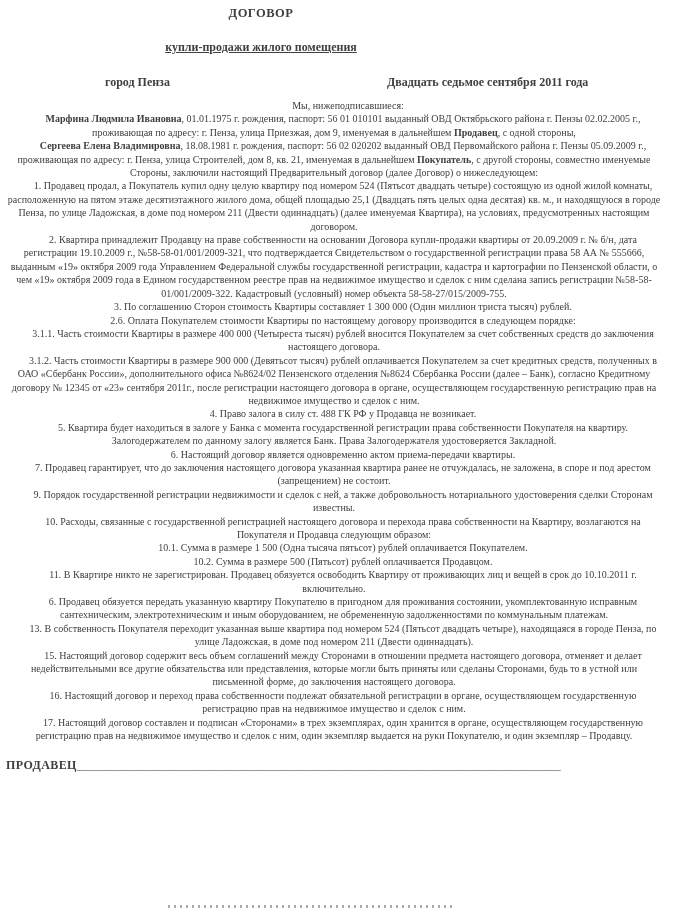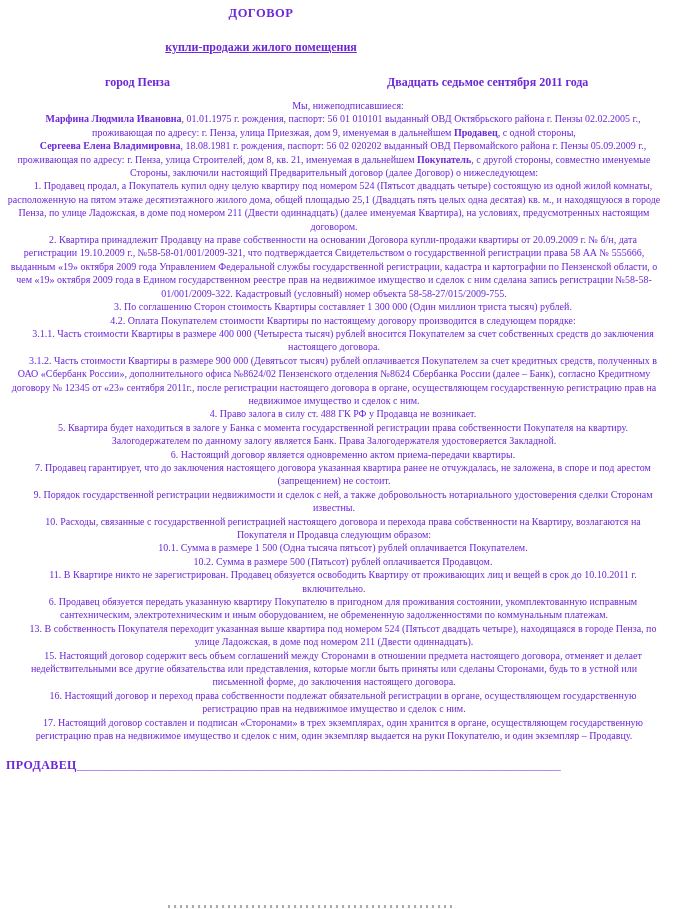--- a/index.html
+++ b/index.html
@@ -3,21 +3,21 @@
 <meta charset="utf-8">
 <style>
   * { box-sizing: border-box; }
   html, body { margin: 0; padding: 0; background: #ffffff; }
   .page {
     position: relative;
     width: 700px;
     height: 909px;
     background: #ffffff;
     overflow: hidden;
-    color: #6d28d9;
+    color: #404040;
     font-family: "Liberation Serif", "DejaVu Serif", serif;
   }
   .doc-title {
     margin: 6px 0 0 6px;
     width: 510px;
     text-align: center;
     font-weight: bold;
     font-size: 12.5px;
     line-height: 14px;
     letter-spacing: 0.5px;
@@ -81,21 +81,21 @@
     <span class="date">Двадцать седьмое сентября 2011 года</span>
   </div>
 
   <div class="doc-body">
       <p class="para intro"><span>Мы, нижеподписавшиеся:</span></p>
       <p class="para"><b>Марфина Людмила Ивановна</b><span>, 01.01.1975 г. рождения, паспорт: 56 01 010101 выданный ОВД Октябрьского района г. Пензы 02.02.2005 г., проживающая по адресу: г. Пенза, улица Приезжая, дом 9, именуемая в дальнейшем </span><b>Продавец</b><span>, с одной стороны,</span></p>
       <p class="para"><b>Сергеева Елена Владимировна</b><span>, 18.08.1981 г.  рождения, паспорт: 56 02 020202 выданный ОВД Первомайского района г. Пензы 05.09.2009 г., проживающая по адресу: г. Пенза, улица Строителей, дом 8, кв. 21, именуемая в дальнейшем </span><b>Покупатель</b><span>, с другой стороны, совместно именуемые Стороны, заключили настоящий Предварительный договор (далее Договор) о нижеследующем:</span></p>
       <p class="para"><span>1. Продавец продал, а Покупатель купил одну целую квартиру под номером 524 (Пятьсот двадцать четыре) состоящую из одной жилой комнаты, расположенную на пятом этаже десятиэтажного жилого дома, общей площадью 25,1 (Двадцать пять целых одна десятая) кв. м., и находящуюся в городе Пенза, по улице Ладожская, в доме под номером 211 (Двести одиннадцать) (далее именуемая Квартира), на условиях, предусмотренных настоящим договором.</span></p>
       <p class="para"><span>2. Квартира принадлежит Продавцу на праве собственности на основании Договора купли-продажи квартиры от 20.09.2009 г.  № б/н, дата регистрации 19.10.2009 г., №58-58-01/001/2009-321, что подтверждается Свидетельством о государственной регистрации права 58 АА № 555666, выданным «19» октября 2009 года Управлением Федеральной службы государственной регистрации, кадастра и картографии по Пензенской области, о чем «19» октября 2009 года в Едином государственном реестре прав на недвижимое имущество и сделок с ним сделана запись регистрации №58-58-01/001/2009-322. Кадастровый (условный) номер объекта 58-58-27/015/2009-755.</span></p>
       <p class="para"><span>3. По соглашению Сторон стоимость Квартиры составляет 1 300 000 (Один миллион триста тысяч) рублей.</span></p>
-      <p class="para"><span>4.2. Оплата Покупателем стоимости Квартиры по настоящему договору производится в следующем порядке:</span></p>
+      <p class="para"><span>2.6. Оплата Покупателем стоимости Квартиры по настоящему договору производится в следующем порядке:</span></p>
       <p class="para"><span>3.1.1. Часть стоимости Квартиры в размере 400 000 (Четыреста тысяч) рублей вносится Покупателем за счет собственных средств до заключения настоящего договора.</span></p>
       <p class="para"><span>3.1.2. Часть стоимости Квартиры в размере 900 000 (Девятьсот тысяч) рублей оплачивается Покупателем за счет кредитных средств, полученных в ОАО «Сбербанк России», дополнительного офиса №8624/02 Пензенского отделения №8624 Сбербанка России (далее – Банк), согласно Кредитному договору № 12345 от «23» сентября 2011г., после регистрации настоящего договора в органе, осуществляющем государственную регистрацию прав на недвижимое имущество и сделок с ним.</span></p>
       <p class="para"><span>4. Право залога в силу ст. 488 ГК РФ у Продавца не возникает.</span></p>
       <p class="para"><span>5. Квартира будет находиться в залоге у Банка с момента государственной регистрации права собственности Покупателя на квартиру.  Залогодержателем по данному залогу является Банк. Права Залогодержателя удостоверяется Закладной.</span></p>
       <p class="para"><span>6. Настоящий договор является одновременно актом приема-передачи квартиры.</span></p>
       <p class="para"><span>7. Продавец гарантирует, что до заключения настоящего договора указанная квартира ранее не отчуждалась, не заложена, в споре и под арестом (запрещением) не состоит.</span></p>
       <p class="para"><span>9. Порядок государственной регистрации недвижимости и сделок с ней, а также добровольность нотариального удостоверения сделки Сторонам известны.</span></p>
       <p class="para"><span>10. Расходы, связанные с государственной регистрацией настоящего договора и перехода права собственности на Квартиру, возлагаются на Покупателя и Продавца следующим образом:</span></p>
       <p class="para"><span>10.1. Сумма в размере 1 500 (Одна тысяча пятьсот) рублей оплачивается Покупателем.</span></p>
       <p class="para"><span>10.2. Сумма в размере 500 (Пятьсот) рублей оплачивается Продавцом.</span></p>

